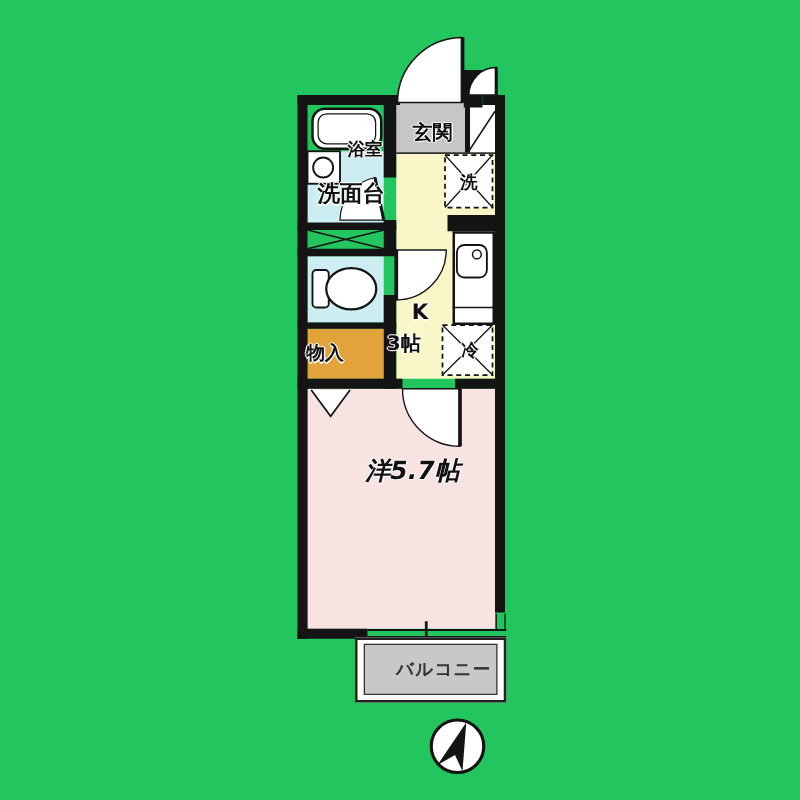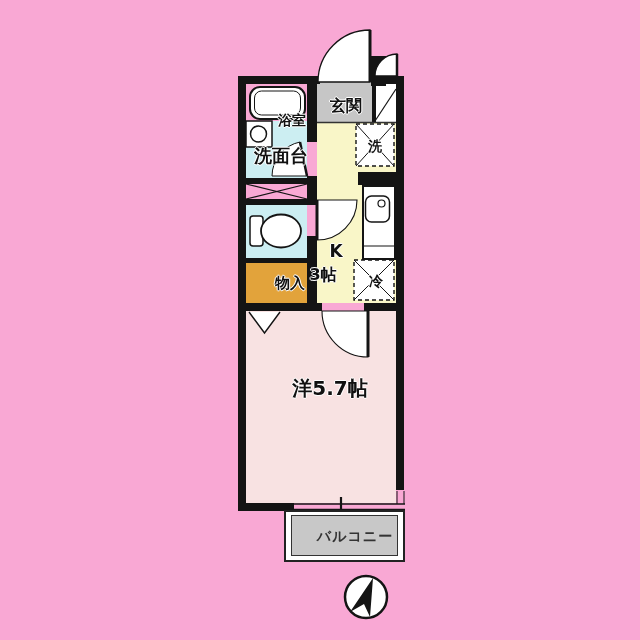--- a/index.html
+++ b/index.html
@@ -1,16 +1,16 @@
 <!DOCTYPE html>
 <html><head>
 <meta charset="utf-8">
 <style>
   html,body{margin:0;padding:0;background:#fff;}
-  .canvas{position:relative;width:640px;height:640px;background:#f9a8d4;overflow:hidden;
+  .canvas{position:relative;width:640px;height:640px;background:#22c55e;overflow:hidden;
           font-family:"DejaVu Sans","Liberation Sans",sans-serif;}
   .wall{position:absolute;background:#141414;}
   .fill{position:absolute;}
   .label{position:absolute;transform:translate(-50%,-50%);font-weight:600;color:#111;
          white-space:nowrap;line-height:1;
          text-shadow:1px 0 0 #fff,-1px 0 0 #fff,0 1px 0 #fff,0 -1px 0 #fff;}
   svg{position:absolute;left:0;top:0;}
 </style>
 </head>
 <body>
@@ -97,17 +97,17 @@
   <div class="fill" style="left:284px;top:510px;width:121px;height:52px;background:#fff;border:2px solid #222;box-sizing:border-box;"></div>
   <div class="fill" style="left:291px;top:515px;width:107px;height:41px;background:#c8c8c8;border:1.5px solid #333;box-sizing:border-box;"></div>
 
   <div class="label" style="left:346px;top:106px;font-size:16px;">玄関</div>
   <div class="label" style="left:292px;top:120px;font-size:14px;">浴室</div>
   <div class="label" style="left:281px;top:156px;font-size:18px;">洗面台</div>
   <div class="label" style="left:375px;top:146px;font-size:14px;">洗</div>
   <div class="label" style="left:336px;top:251px;font-size:17px;">K</div>
   <div class="label" style="left:323px;top:275px;font-size:16px;">3帖</div>
   <div class="label" style="left:376px;top:281px;font-size:14px;">冷</div>
-  <div class="label" style="left:290px;top:283px;font-size:15px;">物入</div>
-  <div class="label" style="left:330px;top:388px;font-size:20px;">洋5.7帖</div>
+  <div class="label" style="left:260px;top:283px;font-size:15px;">物入</div>
+  <div class="label" style="left:330px;top:376px;font-size:20px;font-style:italic;">洋5.7帖</div>
   <div class="label" style="left:355px;top:536px;font-size:14px;color:#333;letter-spacing:1px;text-shadow:none;">バルコニー</div>
 
 </div>
 
 </body></html>

